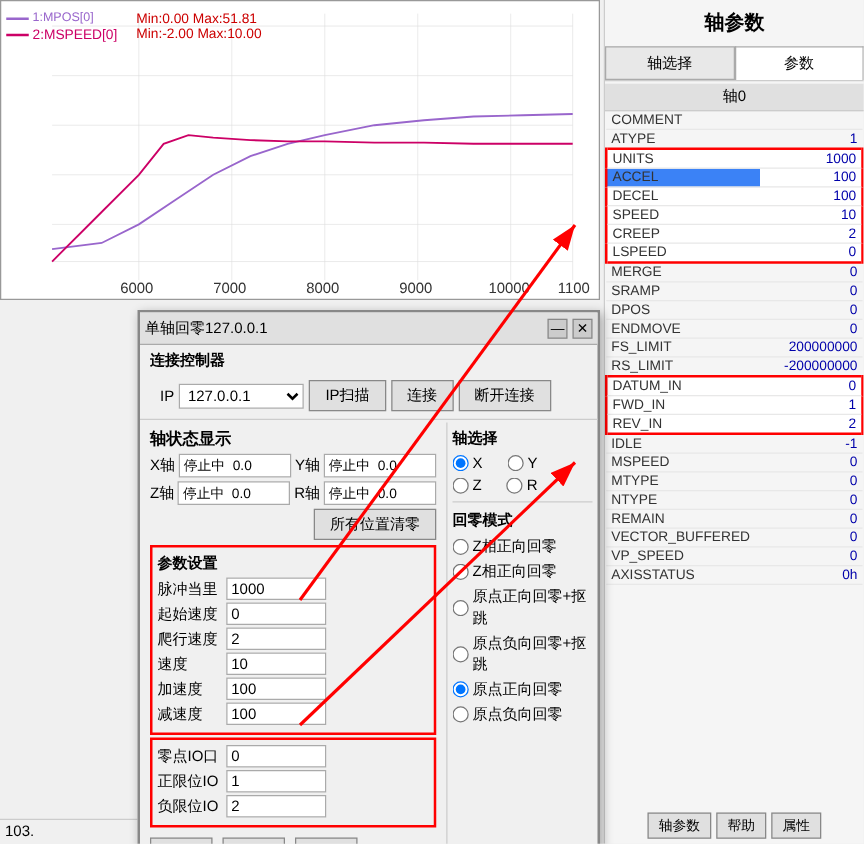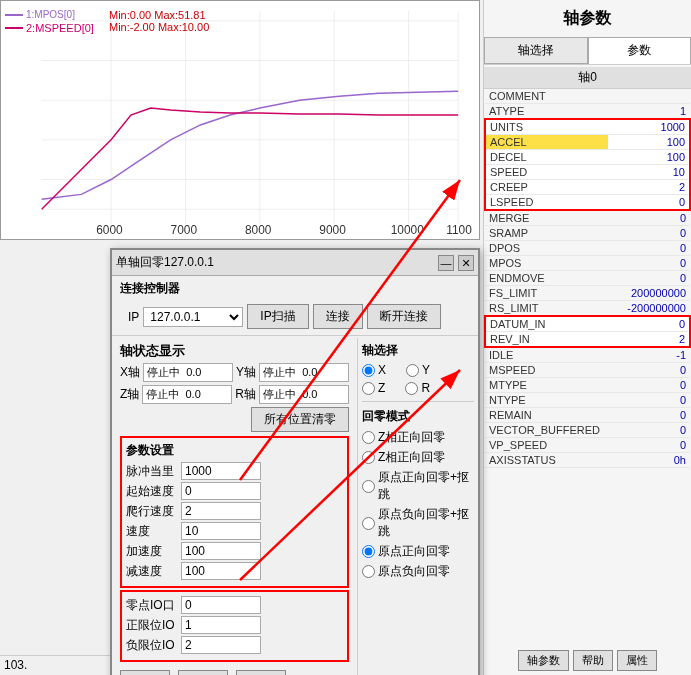--- a/index.html
+++ b/index.html
@@ -264,21 +264,21 @@
   </tr>
           <tr>
     <td style="">ATYPE</td>
     <td style="color:#00a;text-align:right;">1</td>
   </tr>
           <tr style="background: rgb(255, 250, 250); border-top: 2px solid red;">
     <td style="background: rgb(255, 255, 255); border-left: 2px solid red;">UNITS</td>
     <td style="color: rgb(0, 0, 170); text-align: right; background: rgb(255, 255, 255); border-right: 2px solid red;">1000</td>
   </tr>
           <tr style="background: rgb(255, 250, 250);">
-    <td style="background: #fde047; border-left: 2px solid red;">ACCEL</td>
+    <td style="background: #3b82f6; border-left: 2px solid red;">ACCEL</td>
     <td style="color: rgb(0, 0, 170); text-align: right; background: rgb(255, 255, 255); border-right: 2px solid red;">100</td>
   </tr>
           <tr style="background: rgb(255, 250, 250);">
     <td style="background: rgb(255, 255, 255); border-left: 2px solid red;">DECEL</td>
     <td style="color: rgb(0, 0, 170); text-align: right; background: rgb(255, 255, 255); border-right: 2px solid red;">100</td>
   </tr>
           <tr style="background: rgb(255, 250, 250);">
     <td style="background: rgb(255, 255, 255); border-left: 2px solid red;">SPEED</td>
     <td style="color: rgb(0, 0, 170); text-align: right; background: rgb(255, 255, 255); border-right: 2px solid red;">10</td>
   </tr>
@@ -296,38 +296,38 @@
   </tr>
           <tr>
     <td style="">SRAMP</td>
     <td style="color:#00a;text-align:right;">0</td>
   </tr>
           <tr>
     <td style="">DPOS</td>
     <td style="color:#00a;text-align:right;">0</td>
   </tr>
           <tr>
-    <td style="">MPOS</td>
-    <td style="color:#00a;text-align:right;">0</td>
-  </tr>
-          <tr>
     <td style="">ENDMOVE</td>
     <td style="color:#00a;text-align:right;">0</td>
   </tr>
           <tr>
     <td style="">FS_LIMIT</td>
     <td style="color:#00a;text-align:right;">200000000</td>
   </tr>
           <tr>
     <td style="">RS_LIMIT</td>
     <td style="color:#00a;text-align:right;">-200000000</td>
   </tr>
           <tr style="border-top: 2px solid red; background: rgb(255, 250, 250);">
     <td style="background: rgb(255, 255, 255); border-left: 2px solid red;">DATUM_IN</td>
     <td style="color: rgb(0, 0, 170); text-align: right; background: rgb(255, 255, 255); border-right: 2px solid red;">0</td>
+  </tr>
+          <tr style="background: rgb(255, 250, 250);">
+    <td style="background: rgb(255, 255, 255); border-left: 2px solid red;">FWD_IN</td>
+    <td style="color: rgb(0, 0, 170); text-align: right; background: rgb(255, 255, 255); border-right: 2px solid red;">1</td>
   </tr>
           <tr style="border-bottom: 2px solid red; background: rgb(255, 250, 250);">
     <td style="background: rgb(255, 255, 255); border-left: 2px solid red;">REV_IN</td>
     <td style="color: rgb(0, 0, 170); text-align: right; background: rgb(255, 255, 255); border-right: 2px solid red;">2</td>
   </tr>
           <tr>
     <td style="">IDLE</td>
     <td style="color:#00a;text-align:right;">-1</td>
   </tr>
           <tr>

